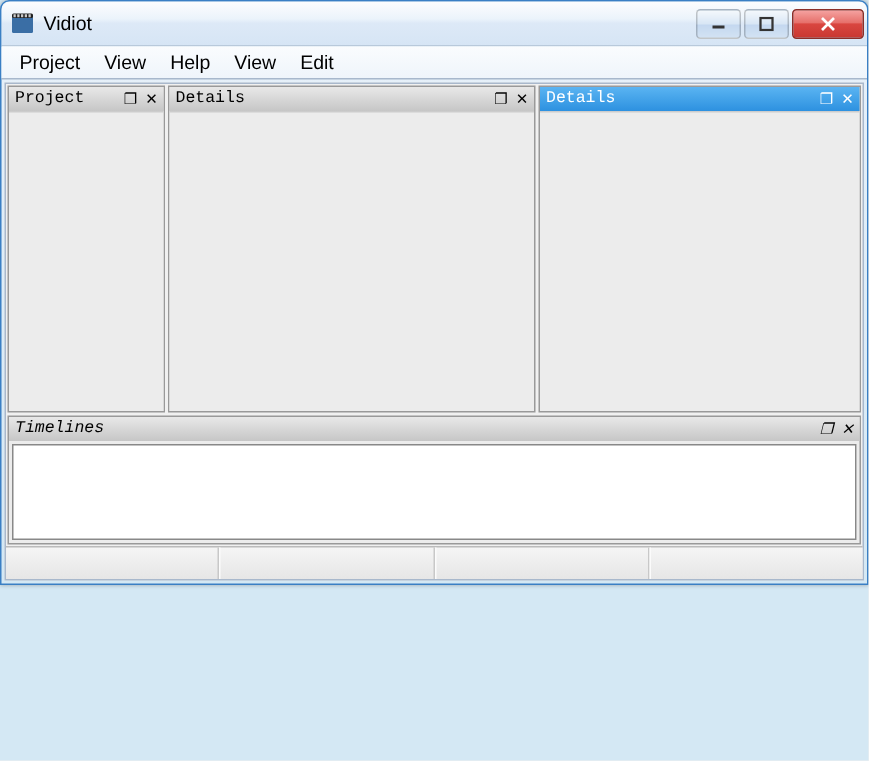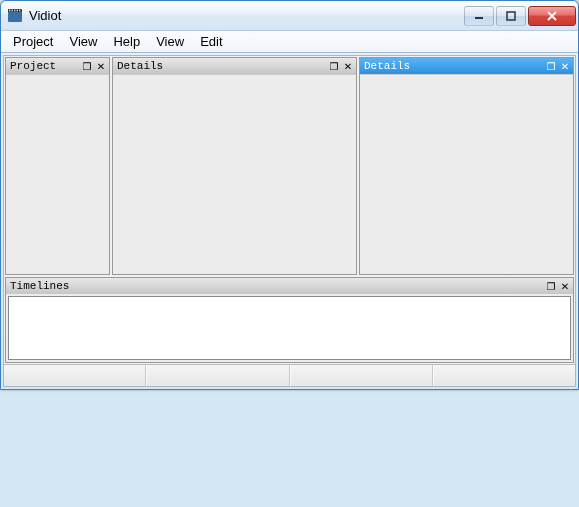--- a/index.html
+++ b/index.html
@@ -139,20 +139,21 @@
     .panel-body {
       flex: 1;
       background: #ececec;
       border-top: 1px solid #ccc;
     }
     .bottom-row {
       padding: 1px;
     }
     .panel.timelines {
       height: 86px;
+      font-style: italic;
     }
     .panel.timelines .panel-body {
       background: #fff;
       margin: 2px;
       border: 1px solid #888;
     }
     .statusbar {
       height: 22px;
       background: linear-gradient(to bottom, #f5f5f5 0%, #e6e6e6 100%);
       display: flex;

